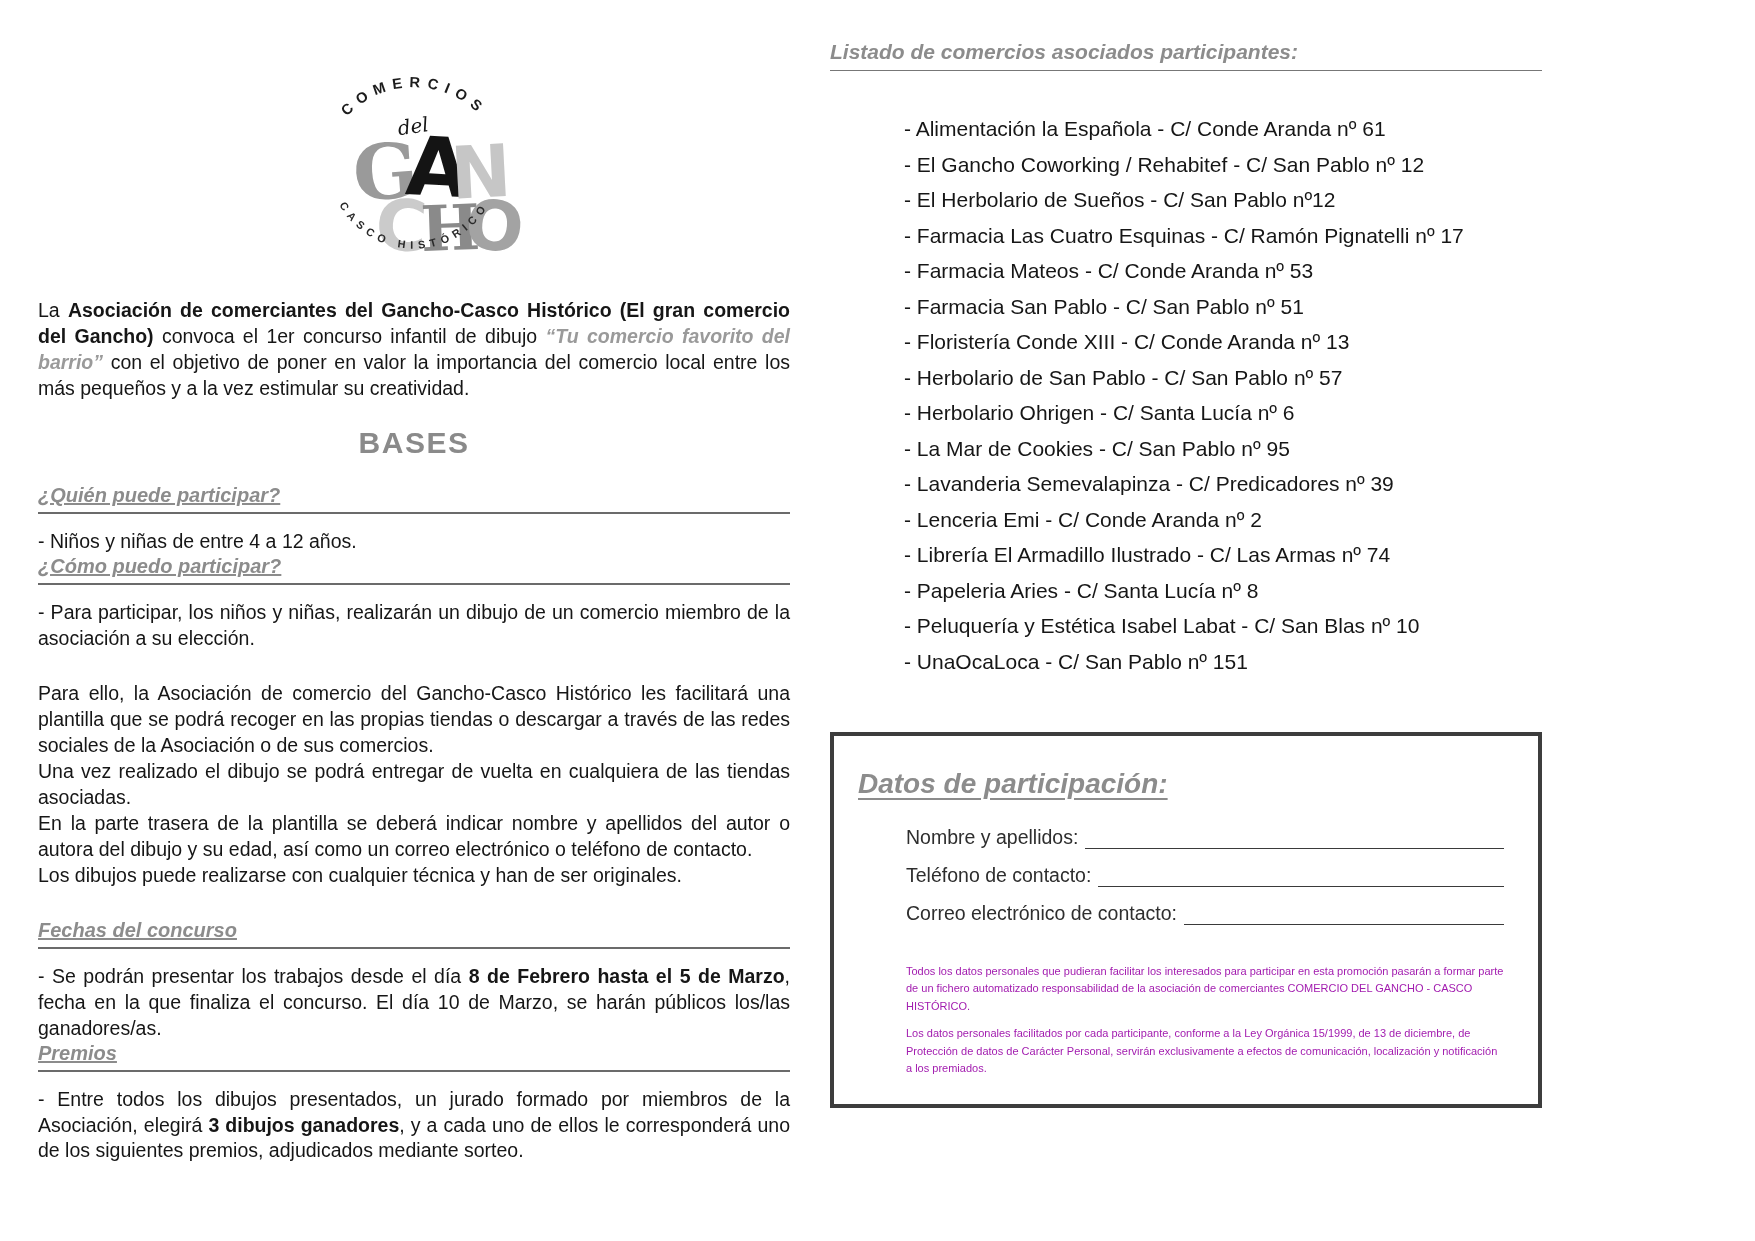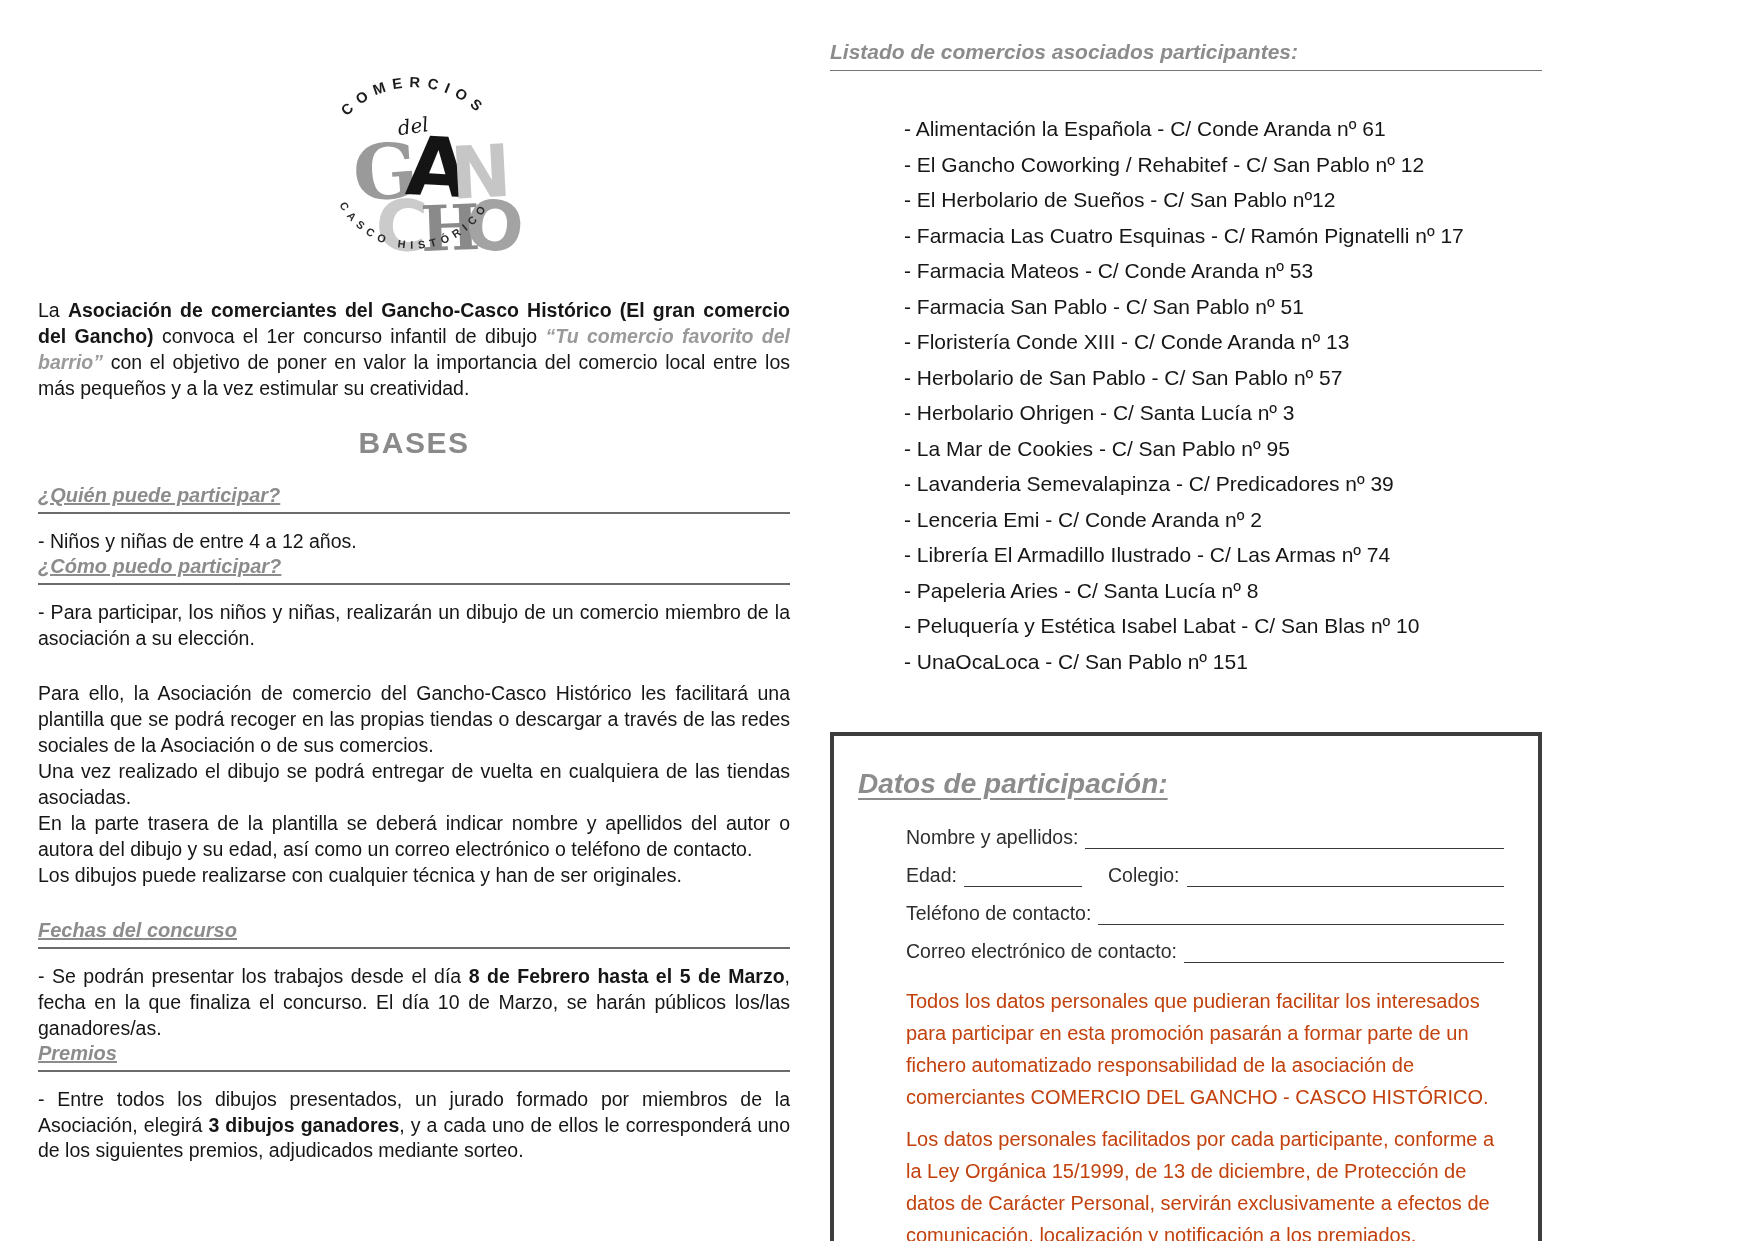--- a/index.html
+++ b/index.html
@@ -52,21 +52,21 @@
   .shop-list div { margin-bottom:11.5px; }
 
   .datos-box { margin-top:58px; border:4px solid #3d3d3d; padding:32px 34px 26px 24px; }
   .datos-title { font-style:italic; font-weight:bold; font-size:28px; color:#8c8c8c;
                  text-decoration:underline; text-underline-offset:5px; }
   .form { margin-top:26px; padding-left:48px; font-size:19.5px; color:#2e2e2e; }
   .form-row { display:flex; align-items:flex-end; margin-bottom:15px; }
   .flabel { white-space:nowrap; }
   .fline { flex:1 1 auto; border-bottom:1.6px solid #3a3a3a; height:1.15em; margin-left:7px; }
   .fline.short { flex:0 0 118px; margin-right:26px; }
-  .legal { margin-top:22px; padding-left:48px; font-size:20px; line-height:1.6; color:#c2410c; }
+  .legal { margin-top:38px; padding-left:48px; font-size:11px; line-height:1.6; color:#a21caf; }
   .legal p + p { margin-top:10px; }
 </style>
 </head>
 <body>
 
 <div class="page">
 
   <div class="col-left">
 
     <div class="logo-wrap">
@@ -136,42 +136,36 @@
 
     <div class="shop-list">
         <div>- Alimentación la Española - C/ Conde Aranda nº 61</div>
         <div>- El Gancho Coworking / Rehabitef - C/ San Pablo nº 12</div>
         <div>- El Herbolario de Sueños - C/ San Pablo nº12</div>
         <div>- Farmacia Las Cuatro Esquinas - C/ Ramón Pignatelli nº 17</div>
         <div>- Farmacia Mateos - C/ Conde Aranda nº 53</div>
         <div>- Farmacia San Pablo - C/ San Pablo nº 51</div>
         <div>- Floristería Conde XIII - C/ Conde Aranda nº 13</div>
         <div>- Herbolario de San Pablo - C/ San Pablo nº 57</div>
-        <div>- Herbolario Ohrigen - C/ Santa Lucía nº 3</div>
+        <div>- Herbolario Ohrigen - C/ Santa Lucía nº 6</div>
         <div>- La Mar de Cookies - C/ San Pablo nº 95</div>
         <div>- Lavanderia Semevalapinza - C/ Predicadores nº 39</div>
         <div>- Lenceria Emi - C/ Conde Aranda nº 2</div>
         <div>- Librería El Armadillo Ilustrado - C/ Las Armas nº 74</div>
         <div>- Papeleria Aries - C/ Santa Lucía nº 8</div>
         <div>- Peluquería y Estética Isabel Labat - C/ San Blas nº 10</div>
         <div>- UnaOcaLoca - C/ San Pablo nº 151</div>
       </div>
 
     <div class="datos-box">
       <div class="datos-title">Datos de participación:</div>
 
       <div class="form">
         <div class="form-row">
           <span class="flabel">Nombre y apellidos:</span>
-          <span class="fline"></span>
-        </div>
-        <div class="form-row">
-          <span class="flabel">Edad:</span>
-          <span class="fline short"></span>
-          <span class="flabel">Colegio:</span>
           <span class="fline"></span>
         </div>
         <div class="form-row">
           <span class="flabel">Teléfono de contacto:</span>
           <span class="fline"></span>
         </div>
         <div class="form-row">
           <span class="flabel">Correo electrónico de contacto:</span>
           <span class="fline"></span>
         </div>

